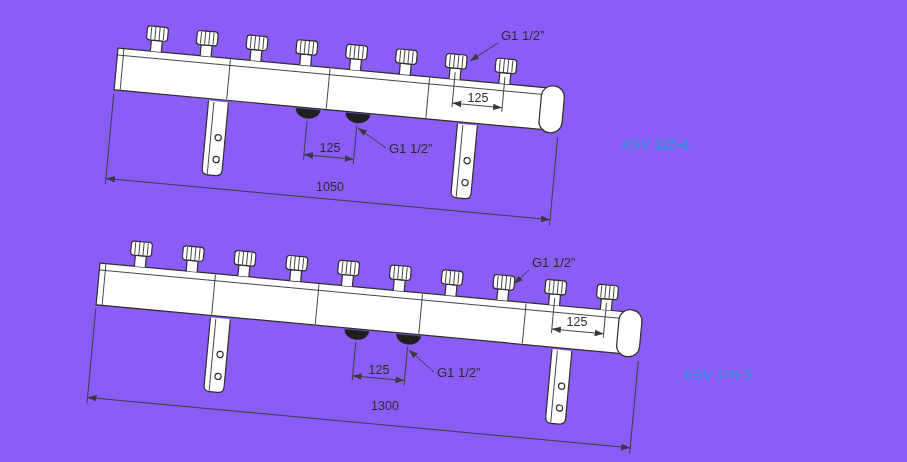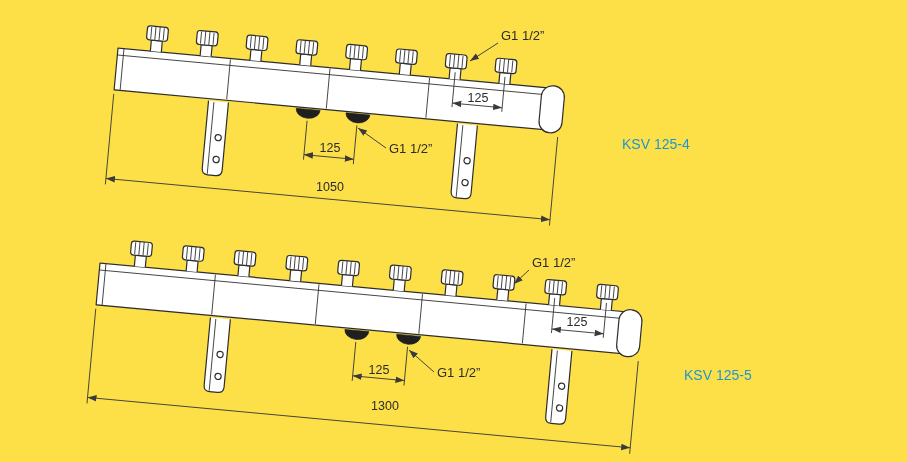--- a/index.html
+++ b/index.html
@@ -1,17 +1,17 @@
 <!DOCTYPE html>
 <html><head>
 <meta charset="utf-8">
 <style>
   * { margin:0; padding:0; box-sizing:border-box; }
   html,body { background:#ffffff; font-family:"Liberation Sans", sans-serif; }
-  .page { position:relative; width:907px; height:462px; background:#fde047; overflow:hidden; }
+  .page { position:relative; width:907px; height:462px; background:#8b5cf6; overflow:hidden; }
   svg { display:block; }
   .part   { fill:#ffffff; stroke:#2d2d2d; stroke-width:1.2; stroke-linejoin:round; }
   .detail { fill:none;   stroke:#2d2d2d; stroke-width:0.85; }
   .ext    { fill:none;   stroke:#3a3a3a; stroke-width:0.9; }
   .dim    { fill:none;   stroke:#3a3a3a; stroke-width:0.9; }
   .ldr    { fill:none;   stroke:#3a3a3a; stroke-width:0.95; }
   .blob   { fill:#1f1f1f; stroke:#1f1f1f; stroke-width:0.6; }
   .dim-text   { font-size:12.5px; fill:#2b2b2b; text-anchor:middle; }
   .label-text { font-size:13px;   fill:#2b2b2b; text-anchor:start; }
   .model-text { font-size:14px;   fill:#1e96d2; text-anchor:start; }

